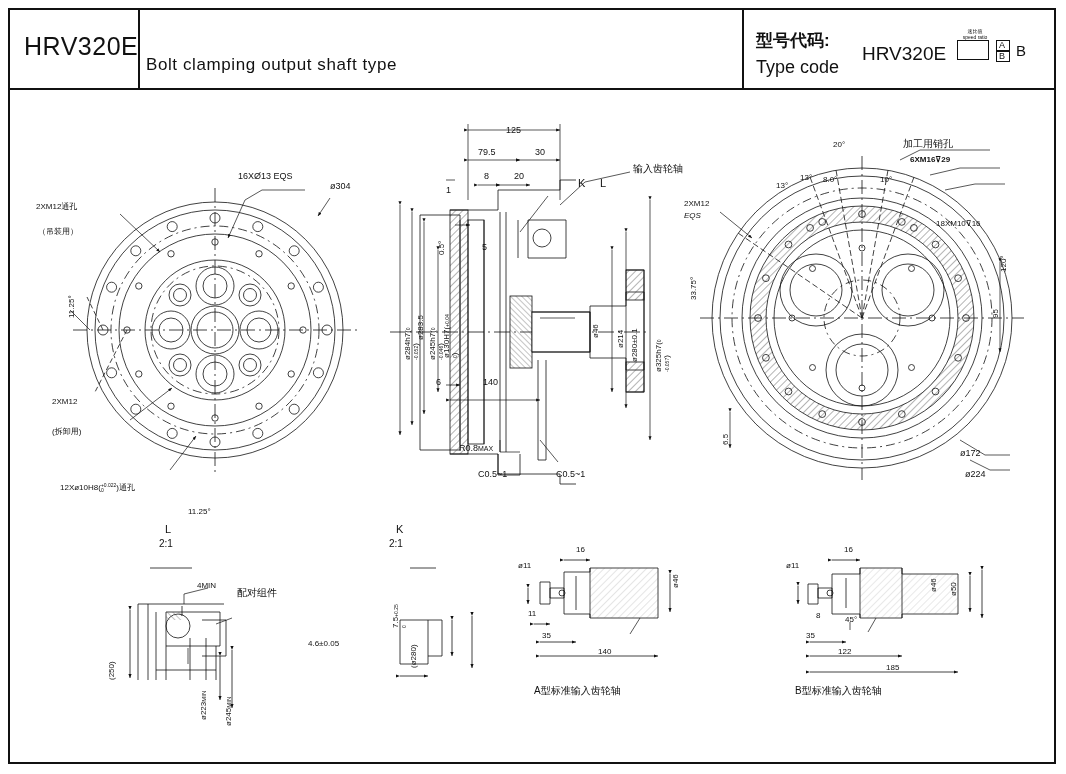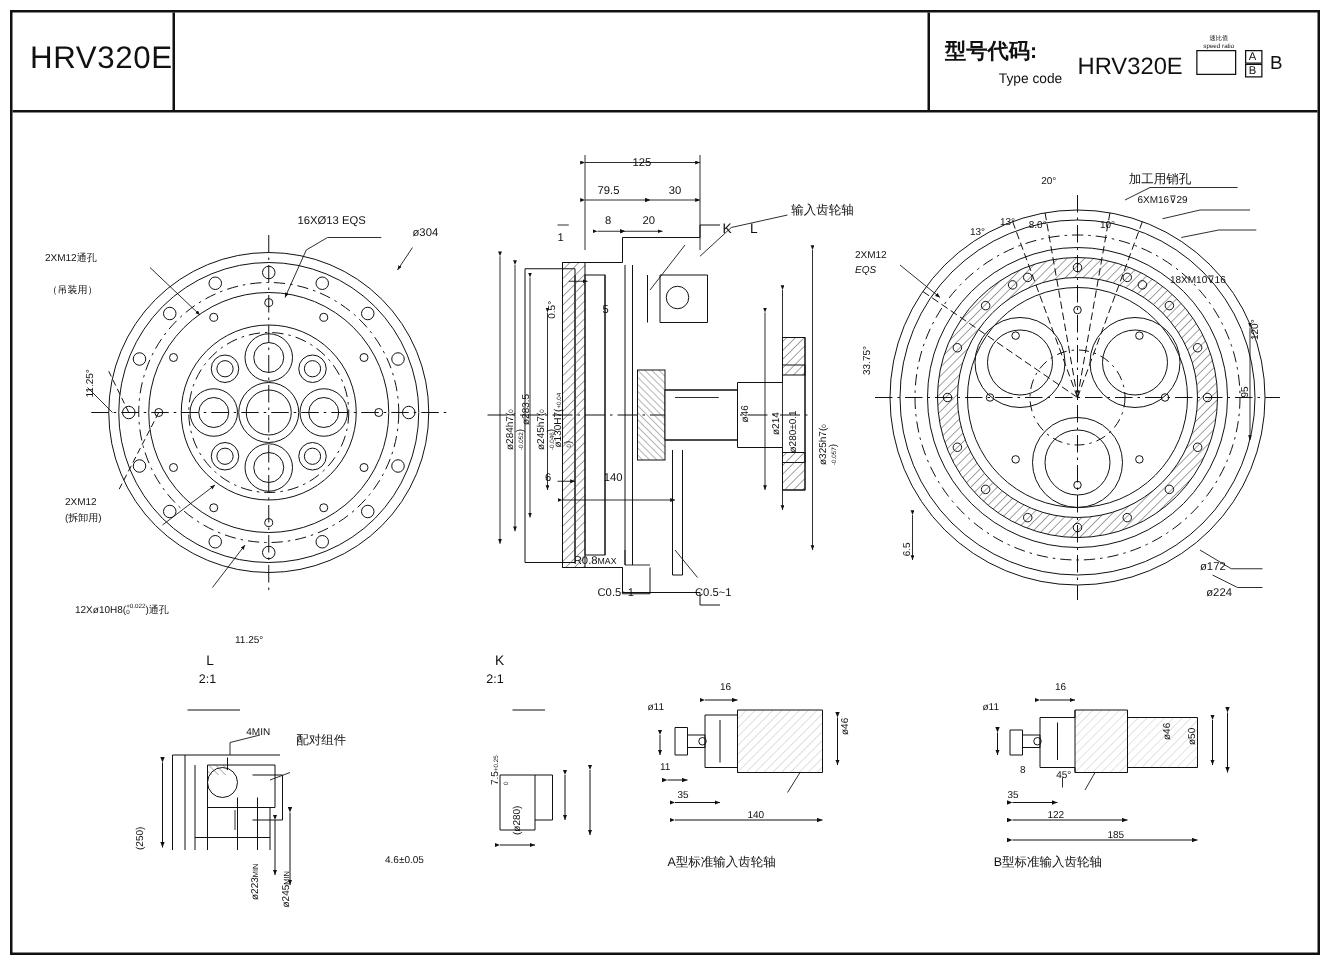--- a/index.html
+++ b/index.html
@@ -6,21 +6,21 @@
   body{width:1066px;height:774px;font-family:"Liberation Sans",sans-serif;color:#111;}
   #sheet{position:relative;width:1066px;height:774px;overflow:hidden;}
   .frame{position:absolute;left:8px;top:8px;width:1048px;height:756px;border:2px solid #111;box-sizing:border-box;}
   .hdr-line{position:absolute;left:10px;top:88px;width:1044px;height:0;border-top:2px solid #111;}
   .t{position:absolute;white-space:nowrap;line-height:1;}
   .model{left:24px;top:34px;font-size:25px;letter-spacing:.5px;}
   .vsep{position:absolute;top:10px;width:0;height:78px;border-left:2px solid #111;}
   .cn-title{left:146px;top:28px;font-size:21px;font-weight:bold;letter-spacing:1px;}
   .en-title{left:146px;top:56px;font-size:17px;letter-spacing:.6px;}
   .tc-cn{left:756px;top:32px;font-size:17px;font-weight:bold;}
-  .tc-en{left:799px;top:58px;font-size:11px;}
+  .tc-en{left:756px;top:58px;font-size:18px;}
   .tc-val{left:862px;top:44px;font-size:19px;}
   .tc-box{position:absolute;border:1px solid #111;box-sizing:border-box;}
   .mini{font-size:5px;}
   .lbl{font-size:9px;}
   .lbl8{font-size:8px;}
   .lbl10{font-size:10px;}
   .lbl11{font-size:11px;}
   .rot90{transform-origin:0 0;transform:rotate(-90deg);}
   svg{position:absolute;left:0;top:0;}
   .sec-title{font-size:11px;}
@@ -29,20 +29,21 @@
 <body>
 
 <div id="sheet">
 
   <div class="frame"></div>
   <div class="hdr-line"></div>
   <div class="vsep" style="left:138px;"></div>
   <div class="vsep" style="left:742px;"></div>
 
   <div class="t model">HRV320E</div>
+  <div class="t en-title">Bolt clamping output shaft type</div>
   <div class="t tc-cn">型号代码:</div>
   <div class="t tc-en">Type code</div>
   <div class="t tc-val">HRV320E</div>
 
   <div class="tc-box" style="left:957px;top:40px;width:32px;height:20px;"></div>
   <div class="t mini" style="left:955px;top:29px;width:40px;text-align:center;">速比值</div>
   <div class="t mini" style="left:955px;top:35px;width:40px;text-align:center;">speed ratio</div>
   <div class="tc-box" style="left:996px;top:40px;width:14px;height:11px;"></div>
   <div class="tc-box" style="left:996px;top:51px;width:14px;height:11px;"></div>
   <div class="t" style="left:999px;top:41px;font-size:9px;">A</div>
@@ -357,21 +358,21 @@
       </g>
     </g>
   </svg>
 
   <div class="t lbl" style="left:238px;top:172px;">16XØ13  EQS</div>
   <div class="t lbl" style="left:330px;top:182px;">ø304</div>
   <div class="t lbl8" style="left:36px;top:203px;">2XM12通孔</div>
   <div class="t lbl8" style="left:38px;top:228px;text-align:right;">（吊装用）</div>
   <div class="t lbl8 rot90" style="left:68px;top:318px;">11.25°</div>
   <div class="t lbl8" style="left:52px;top:398px;">2XM12</div>
-  <div class="t lbl8" style="left:52px;top:411px;text-align:right;">(拆卸用)</div>
+  <div class="t lbl8" style="left:52px;top:428px;text-align:right;">(拆卸用)</div>
   <div class="t lbl8" style="left:60px;top:483px;">
     <span>12Xø10H8(</span><span style="display:inline-block;vertical-align:middle;font-size:5px;line-height:5px;text-align:left;">
       <span style="display:block">+0.022</span>
       <span style="display:block">0</span>
     </span><span>)通孔</span>
   </div>
   <div class="t lbl8" style="left:188px;top:508px;">11.25°</div>
 
   <div class="t lbl" style="left:506px;top:110px;margin-top:16px;">125</div>
   <div class="t lbl" style="left:478px;top:148px;">79.5</div>
@@ -392,21 +393,21 @@
   <div class="t lbl8 rot90" style="left:443px;top:358px;"><span>ø130H7(</span><span style="font-size:5px;">+0.04<br>0</span>)</div>
   <div class="t lbl8 rot90" style="left:592px;top:338px;">ø46</div>
   <div class="t lbl8 rot90" style="left:617px;top:348px;">ø214</div>
   <div class="t lbl8 rot90" style="left:631px;top:362px;">ø280±0.1</div>
   <div class="t lbl8 rot90" style="left:655px;top:372px;"><span>ø325h7(</span><span style="font-size:5px;">0<br>-0.057</span>)</div>
   <div class="t lbl" style="left:459px;top:444px;">R0.8<span style="font-size:7px;">MAX</span></div>
   <div class="t lbl" style="left:478px;top:470px;">C0.5~1</div>
   <div class="t lbl" style="left:556px;top:470px;">C0.5~1</div>
 
   <div class="t lbl10" style="left:903px;top:139px;">加工用销孔</div>
-  <div class="t lbl8" style="left:910px;top:156px;">6XM16⊽29</div>
+  <div class="t lbl8" style="left:910px;top:156px;font-weight:bold;">6XM16⊽29</div>
   <div class="t lbl8" style="left:936px;top:172px;margin-top:48px;">18XM10⊽16</div>
   <div class="t lbl8" style="left:833px;top:141px;">20°</div>
   <div class="t lbl8" style="left:776px;top:182px;">13°</div>
   <div class="t lbl8" style="left:800px;top:174px;">13°</div>
   <div class="t lbl8" style="left:823px;top:176px;">8.0°</div>
   <div class="t lbl8" style="left:848px;top:176px;margin-left:32px;">10°</div>
   <div class="t lbl8 rot90" style="left:690px;top:300px;">33.75°</div>
   <div class="t lbl8 rot90" style="left:1000px;top:272px;">120°</div>
   <div class="t lbl8" style="left:684px;top:200px;">2XM12</div>
   <div class="t lbl8" style="left:684px;top:212px;font-style:italic;">EQS</div>
@@ -418,21 +419,21 @@
   <div class="t sec-title" style="left:165px;top:524px;">L</div>
   <div class="t lbl10" style="left:159px;top:539px;">2:1</div>
   <div class="t lbl8" style="left:197px;top:582px;">4MIN</div>
   <div class="t lbl10" style="left:237px;top:588px;">配对组件</div>
   <div class="t lbl8 rot90" style="left:108px;top:680px;">(250)</div>
   <div class="t lbl8 rot90" style="left:200px;top:720px;">ø223<span style="font-size:6px;">MIN</span></div>
   <div class="t lbl8 rot90" style="left:225px;top:726px;">ø245<span style="font-size:6px;">MIN</span></div>
 
   <div class="t sec-title" style="left:396px;top:524px;">K</div>
   <div class="t lbl10" style="left:389px;top:539px;">2:1</div>
-  <div class="t lbl8" style="left:308px;top:684px;">4.6±0.05</div>
+  <div class="t lbl8" style="left:308px;top:640px;">4.6±0.05</div>
   <div class="t lbl8 rot90" style="left:392px;top:628px;"><span>7.5</span><span style="font-size:5px;">+0.25<br>0</span></div>
   <div class="t lbl8 rot90" style="left:410px;top:668px;">(ø280)</div>
 
   <div class="t lbl8" style="left:576px;top:546px;">16</div>
   <div class="t lbl8" style="left:518px;top:562px;">ø11</div>
   <div class="t lbl8 rot90" style="left:672px;top:588px;">ø46</div>
   <div class="t lbl8" style="left:528px;top:610px;">11</div>
   <div class="t lbl8" style="left:542px;top:632px;">35</div>
   <div class="t lbl8" style="left:598px;top:648px;">140</div>
   <div class="t lbl10" style="left:534px;top:686px;">A型标准输入齿轮轴</div>

